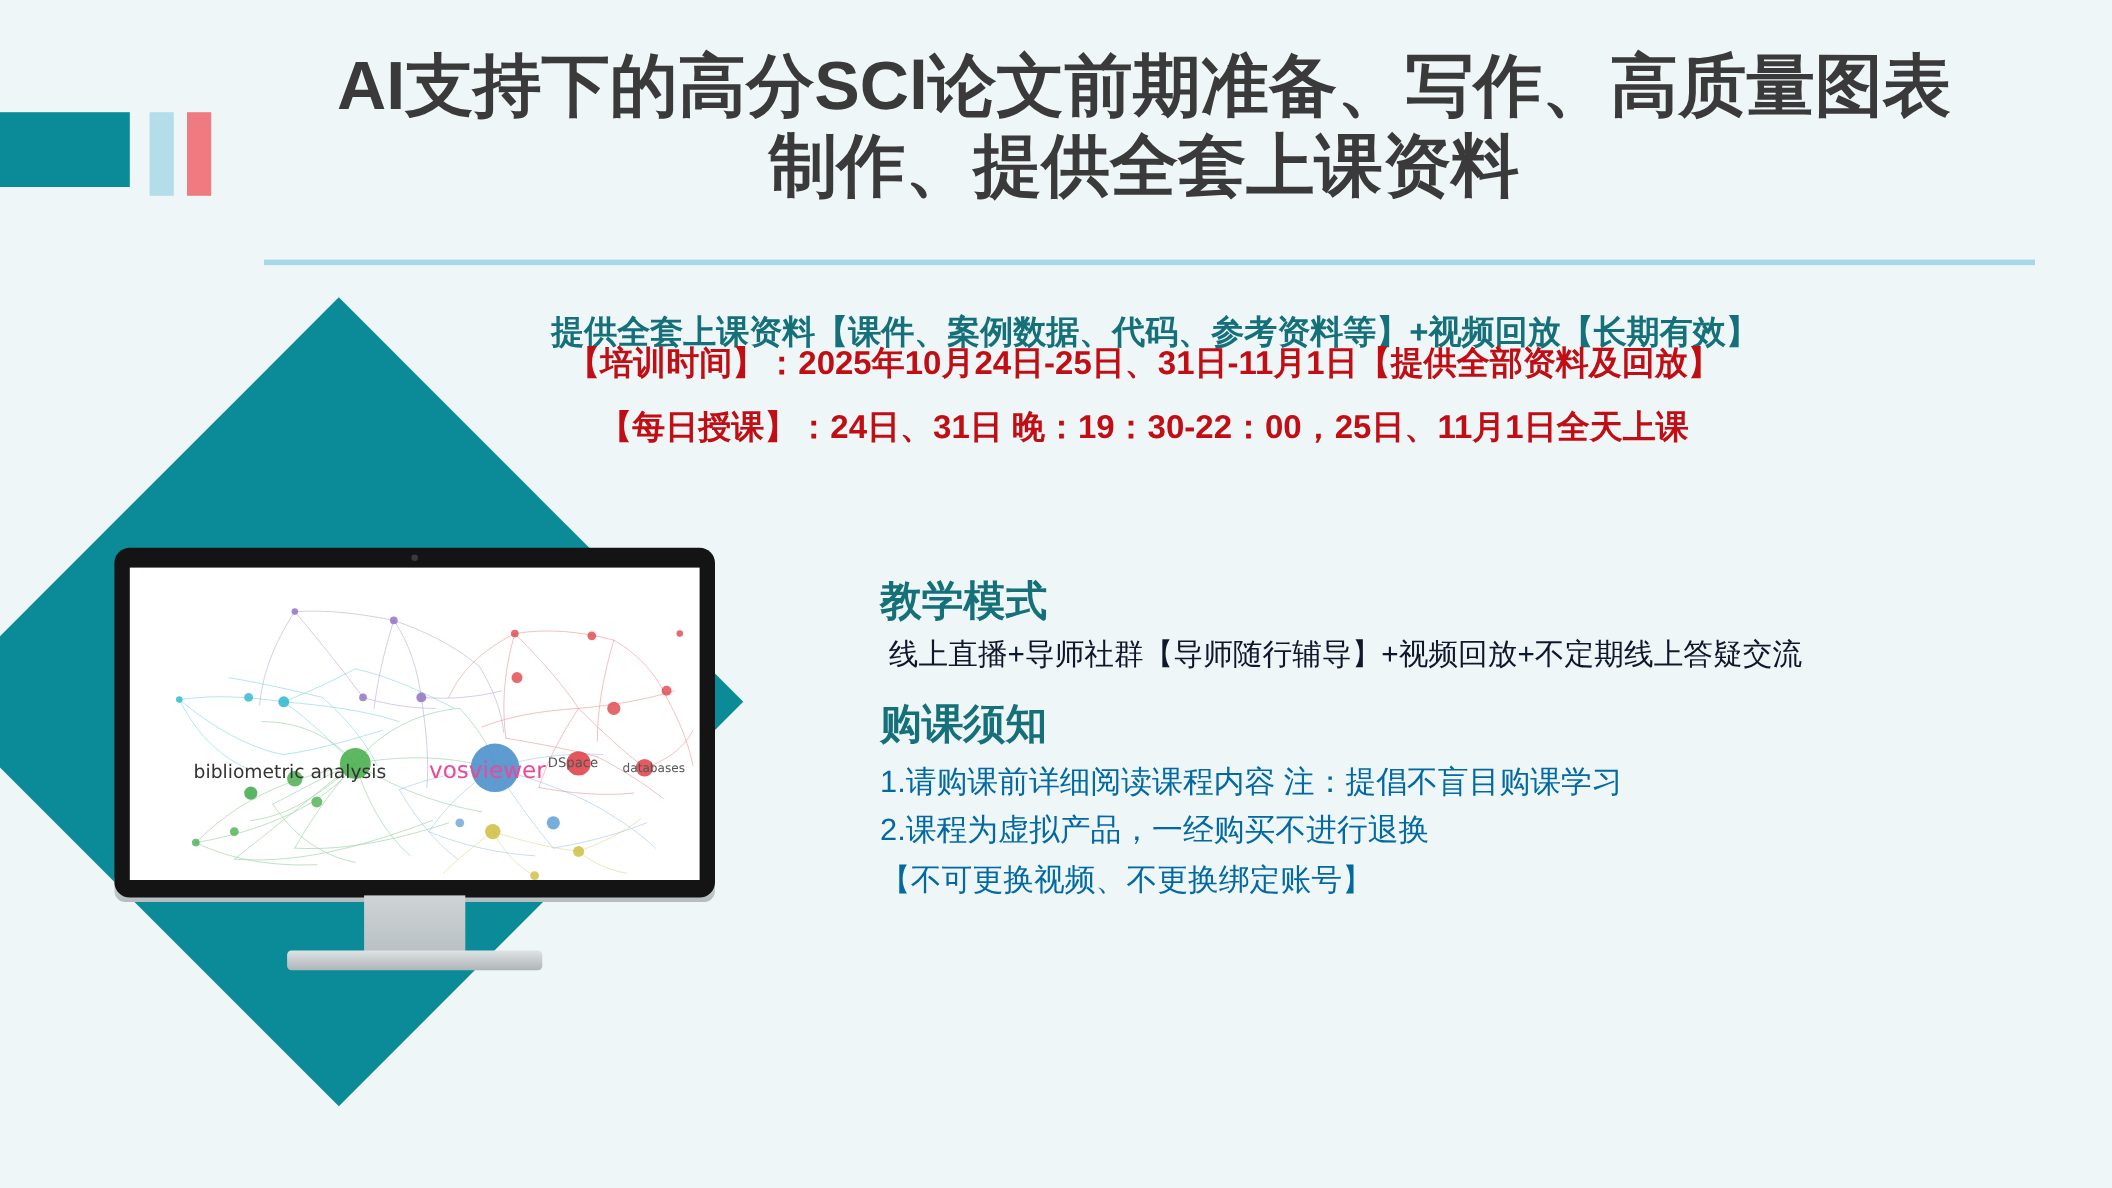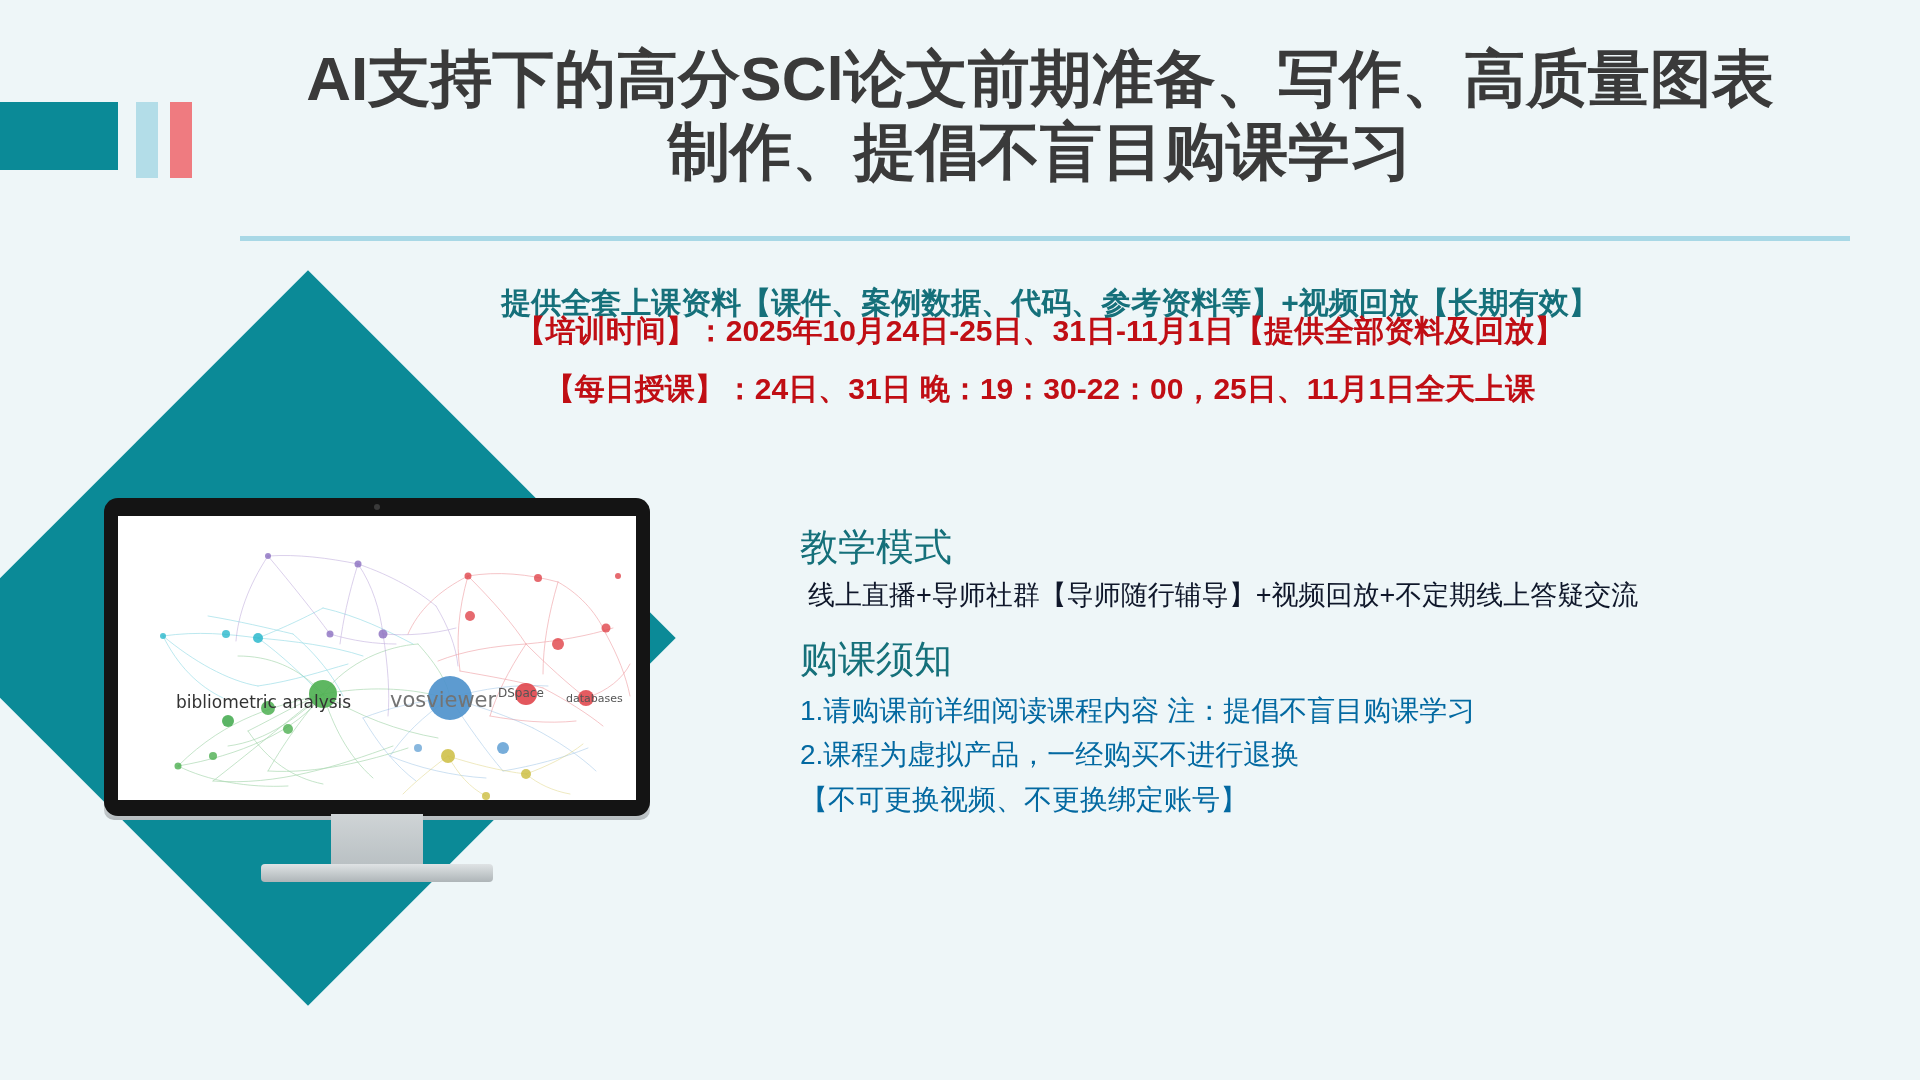--- a/index.html
+++ b/index.html
@@ -186,21 +186,21 @@
 
   
   .content {
     position: absolute;
     left: 800px;
     top: 522px;
     width: 1090px;
   }
   .section-heading {
     font-size: 38px;
-    font-weight: normal;
+    font-weight: bold;
     color: #15707a;
     line-height: 1.35;
     margin: 0 0 2px 0;
   }
   .section-body {
     font-size: 27px;
     color: #0f172a;
     line-height: 1.5;
     margin: 0 0 6px 8px;
     font-weight: 500;
@@ -222,21 +222,21 @@
 <body>
 
 <div id="slide">
 
   <div class="corner-block corner-teal"></div>
   <div class="corner-block corner-lightblue"></div>
   <div class="corner-block corner-pink"></div>
 
   <div class="headline">
     <div>AI支持下的高分SCl论文前期准备、写作、高质量图表</div>
-    <div>制作、提倡不盲目购课学习</div>
+    <div>制作、提供全套上课资料</div>
   </div>
 
   <div class="divider"></div>
 
   <div class="subtitle">提供全套上课资料【课件、案例数据、代码、参考资料等】+视频回放【长期有效】</div>
 
   <div class="schedule-line schedule-1">【培训时间】：2025年10月24日-25日、31日-11月1日【提供全部资料及回放】</div>
   <div class="schedule-line schedule-2">【每日授课】：24日、31日 晚：19：30-22：00，25日、11月1日全天上课</div>
 
   <div class="diamond"></div>
@@ -365,21 +365,21 @@
           <circle cx="240" cy="48" r="3.5" fill="#8b6fc0" opacity="0.8"></circle>
           <circle cx="150" cy="40" r="3" fill="#8b6fc0" opacity="0.8"></circle>
 
           <circle cx="330" cy="240" r="7" fill="#ccbd3f" opacity="0.85"></circle>
           <circle cx="408" cy="258" r="5" fill="#ccbd3f" opacity="0.82"></circle>
           <circle cx="368" cy="280" r="4" fill="#ccbd3f" opacity="0.8"></circle>
         </g>
       </svg>
 
       <span class="vos-label vos-main-label" style="left:58px; top:176px;">bibliometric analysis</span>
-      <span class="vos-label vos-main-label" style="left:272px; top:172px; font-size:21px; color:#737373;">vosviewer</span>
+      <span class="vos-label vos-main-label" style="left:272px; top:172px; font-size:21px; color:#ec4899;">vosviewer</span>
       <span class="vos-label" style="left:380px; top:170px; font-size:12px; color:#555;">DSpace</span>
       <span class="vos-label" style="left:448px; top:176px; font-size:11px; color:#555;">databases</span>
     </div>
     <div class="monitor-neck"></div>
     <div class="monitor-base"></div>
   </div>
 
   <div class="content">
 
     <div>

